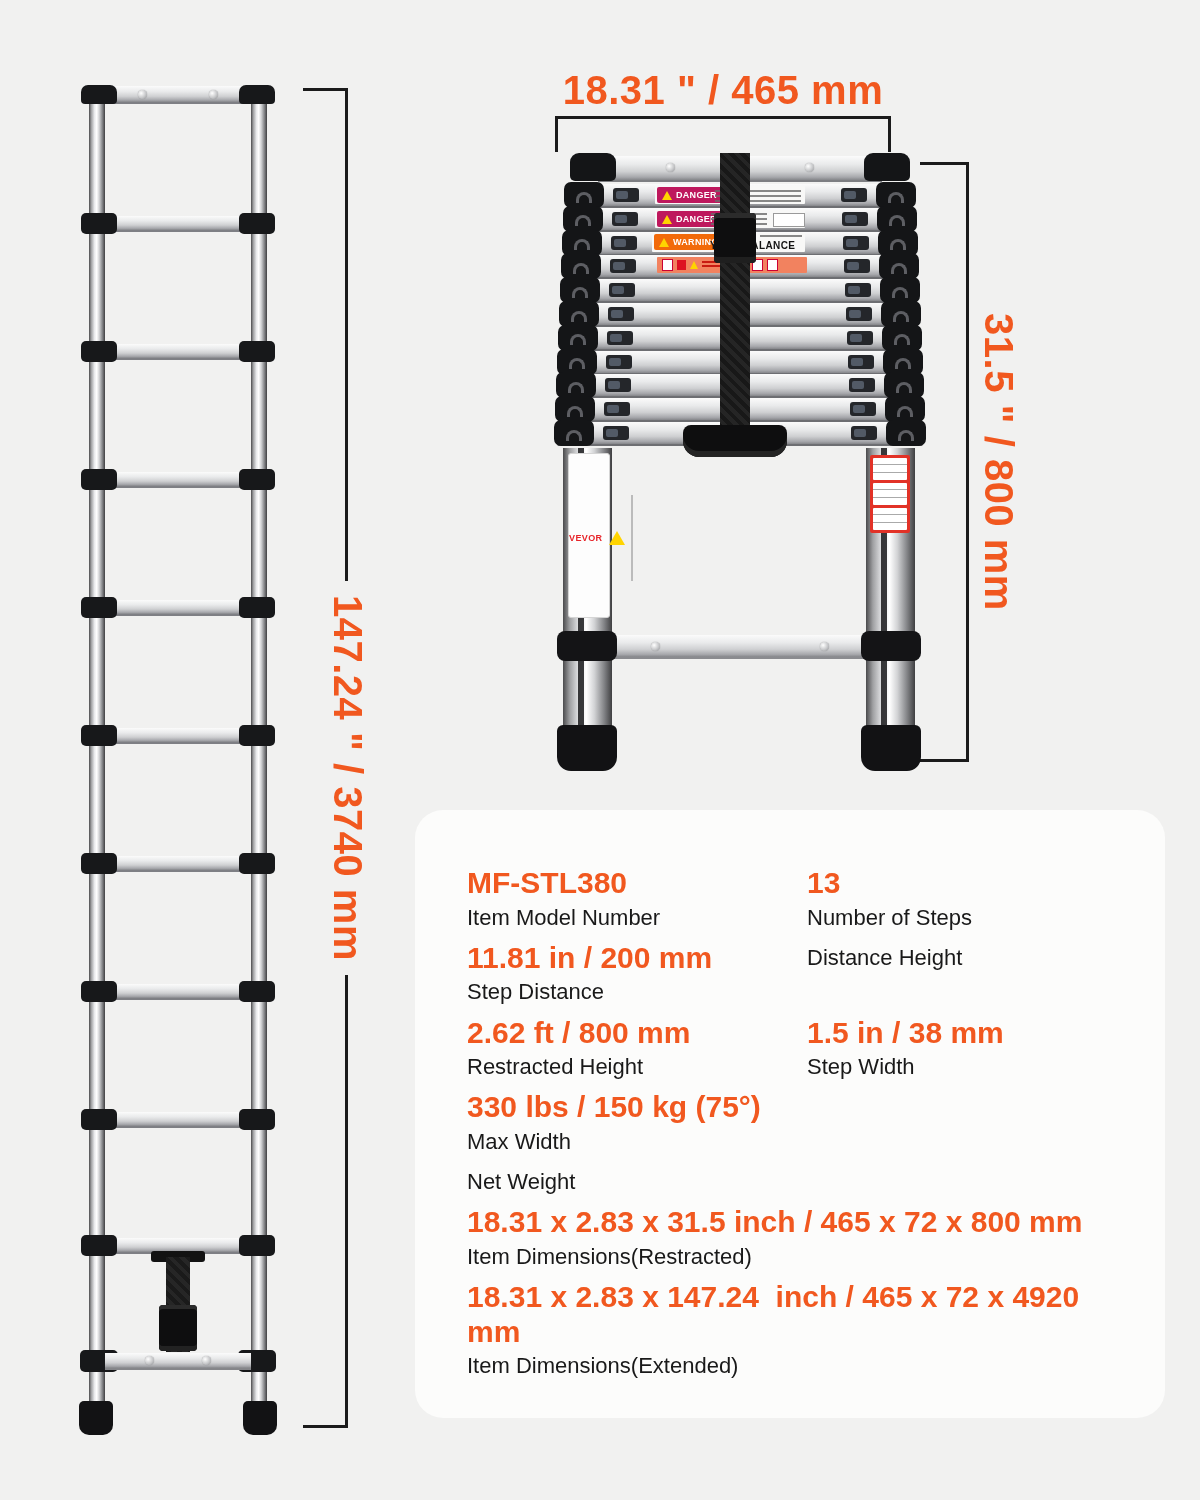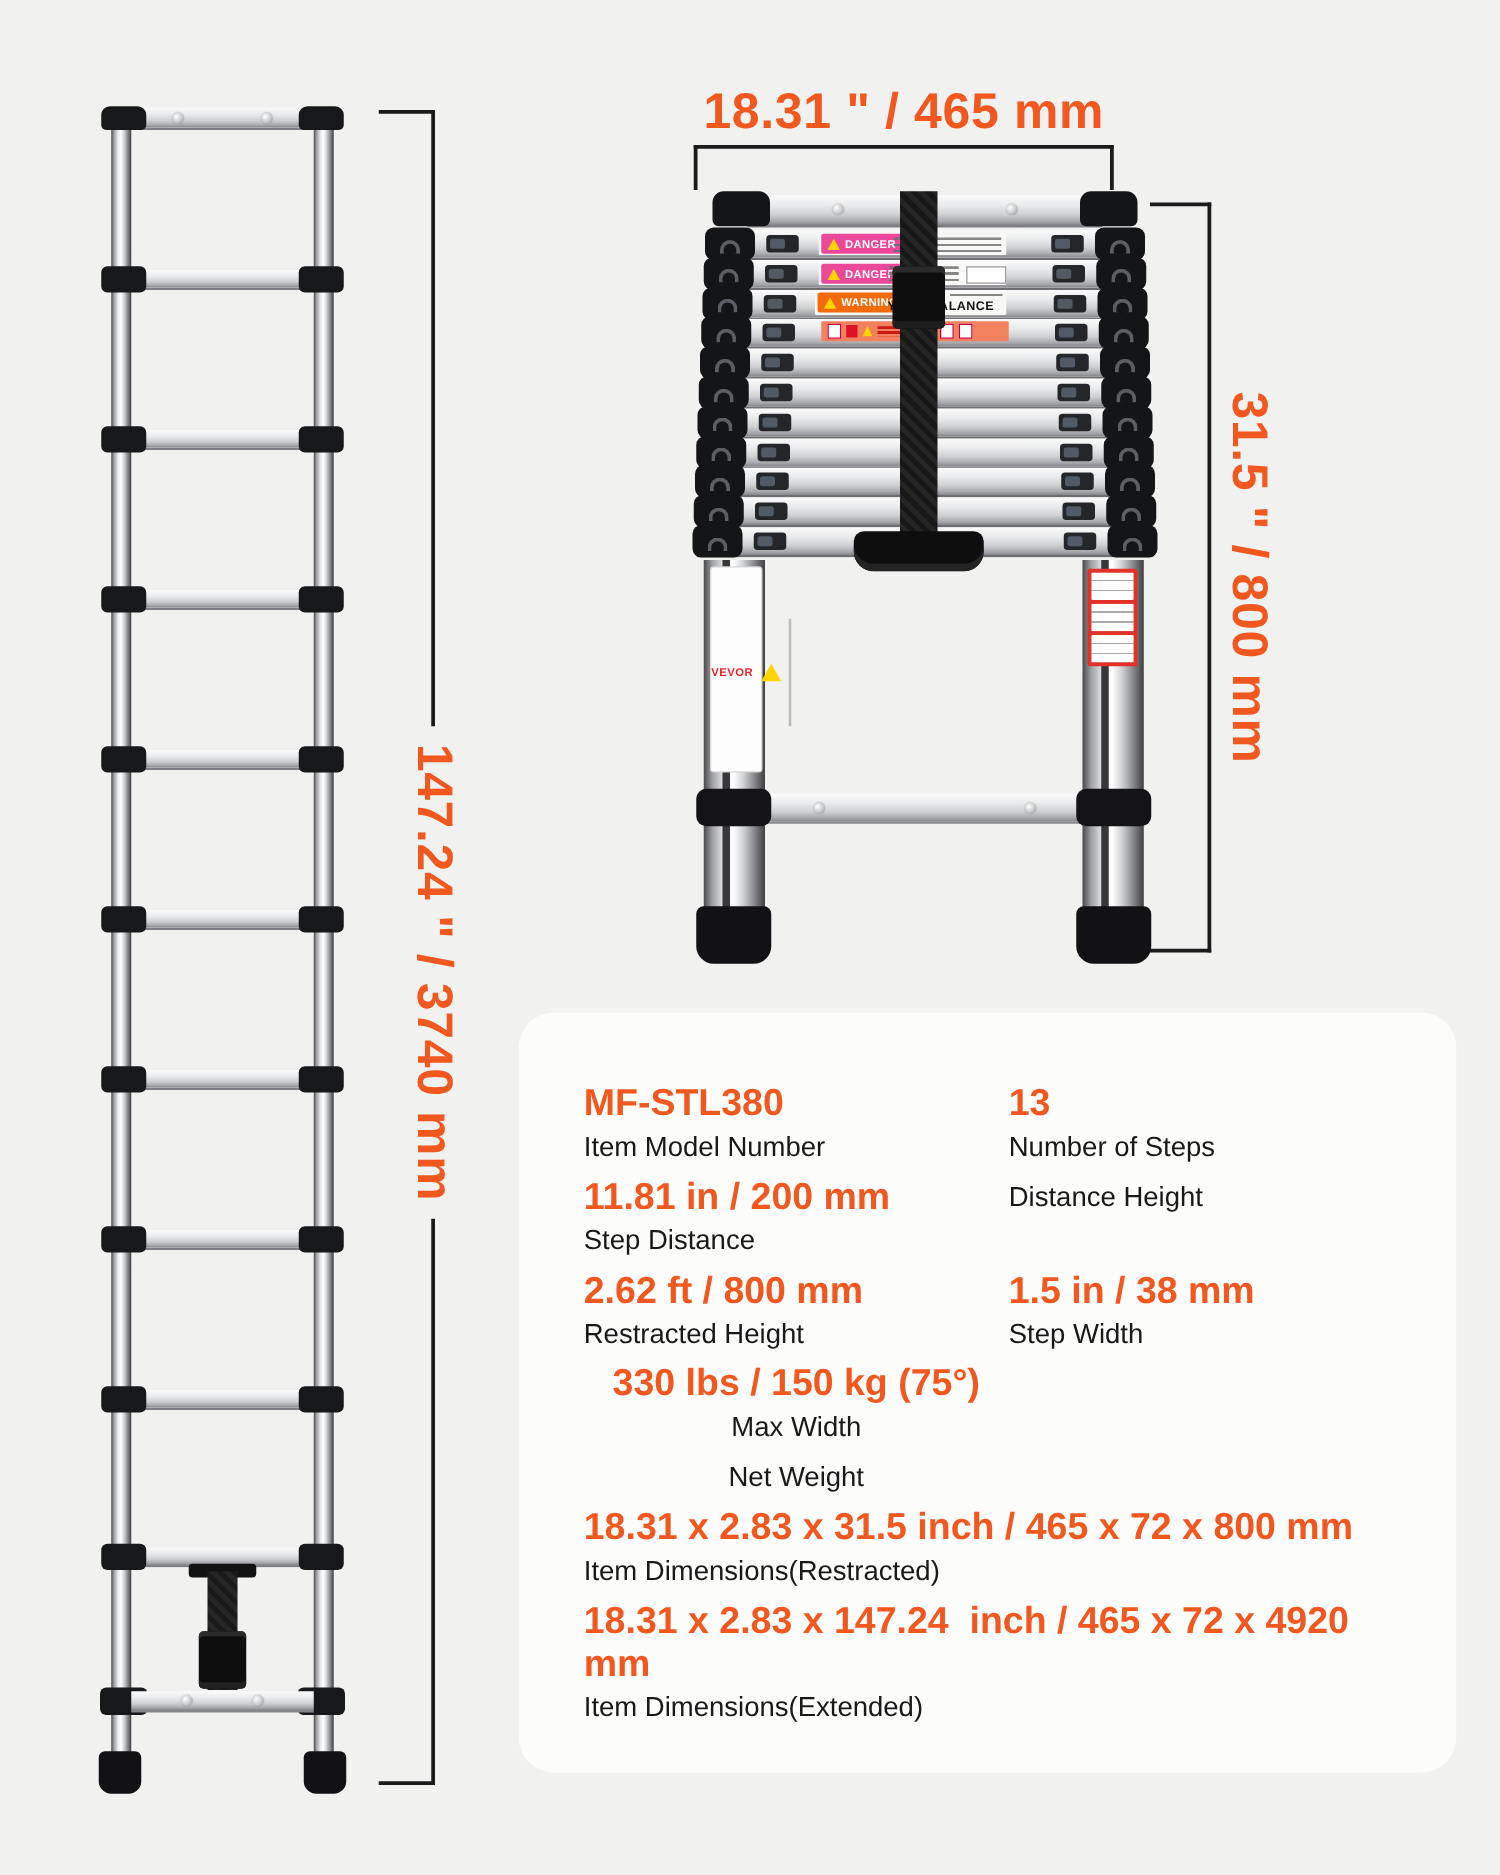--- a/index.html
+++ b/index.html
@@ -59,21 +59,21 @@
   .ccap.l{left:-3px}.ccap.r{right:-3px}
   .ccap .n{width:10px;height:8px;border:3px solid #5d5e63;border-bottom:none;border-radius:8px 8px 0 0;margin-top:4px;}
   .lat{position:absolute;top:4px;width:26px;height:14px;background:#24262a;border-radius:3px;}
   .lat.l{left:46px}.lat.r{right:46px}
   .lat::after{content:'';position:absolute;left:3px;top:3px;width:12px;height:8px;background:#525a66;border-radius:2px;}
 
   .sticker-layer{position:absolute;inset:0;z-index:3;}
   .strip{position:absolute;background:#f8f8f7;height:18px;border-radius:1px;}
   .sbox{position:absolute;display:flex;align-items:center;gap:4px;height:16px;padding:0 5px;border-radius:2px;
         color:#fff;font-size:9px;font-weight:bold;letter-spacing:.3px;}
-  .sbox.red{background:#ec4899;}
+  .sbox.red{background:#be185d;}
   .sbox.org{background:#f26a0a;}
   .tri{width:0;height:0;border-left:5px solid transparent;border-right:5px solid transparent;
        border-bottom:9px solid #ffd400;}
   .mt{position:absolute;background:repeating-linear-gradient(180deg,#6b6b6b 0 2px,transparent 2px 5px);opacity:.8;}
   .diagbox{position:absolute;background:#fff;border:1px solid #9a9a9a;}
   .balance{position:absolute;color:#141414;font-size:10px;font-weight:bold;letter-spacing:.4px;white-space:nowrap;}
   .salmon{position:absolute;background:#f2825f;height:16px;display:flex;align-items:center;gap:4px;padding:0 5px;border-radius:1px;}
   .salmon .wb{width:9px;height:10px;background:#fff;border:1px solid #c03;}
   .salmon .rb{width:9px;height:10px;background:#d12;}
   .salmon .rmt{width:46px;height:8px;background:repeating-linear-gradient(180deg,#c81a12 0 2px,transparent 2px 4px);}
@@ -111,21 +111,21 @@
           display:flex;flex-direction:column;gap:3px;padding:3px;box-sizing:border-box;}
   .rlabel span{flex:1;background:#fff;border-radius:1px;
       background-image:repeating-linear-gradient(0deg,transparent 0 7px,#aaa 7px 8px);}
 
   
   #panel{left:415px;top:810px;width:750px;height:608px;background:#fcfcfb;border-radius:28px;box-sizing:border-box;
          padding:56px 26px 0 52px;}
   .spec-grid{display:grid;grid-template-columns:340px 1fr;row-gap:11px;}
   .spec .v{color:#f1581f;font-size:30px;font-weight:bold;line-height:1.15;white-space:pre-wrap;}
   .spec .l{color:#191919;font-size:22px;line-height:1.15;margin-top:4px;}
-  .spec.c1{grid-column:1;text-align:center;}
+  .spec.c1{grid-column:1;}
   .spec.full{grid-column:1 / -1;}
 </style>
 </head>
 <body>
 
 <div class="stage">
 
   <div class="abs" id="ext">
     <div class="rail l"></div>
     <div class="rail r"></div>

